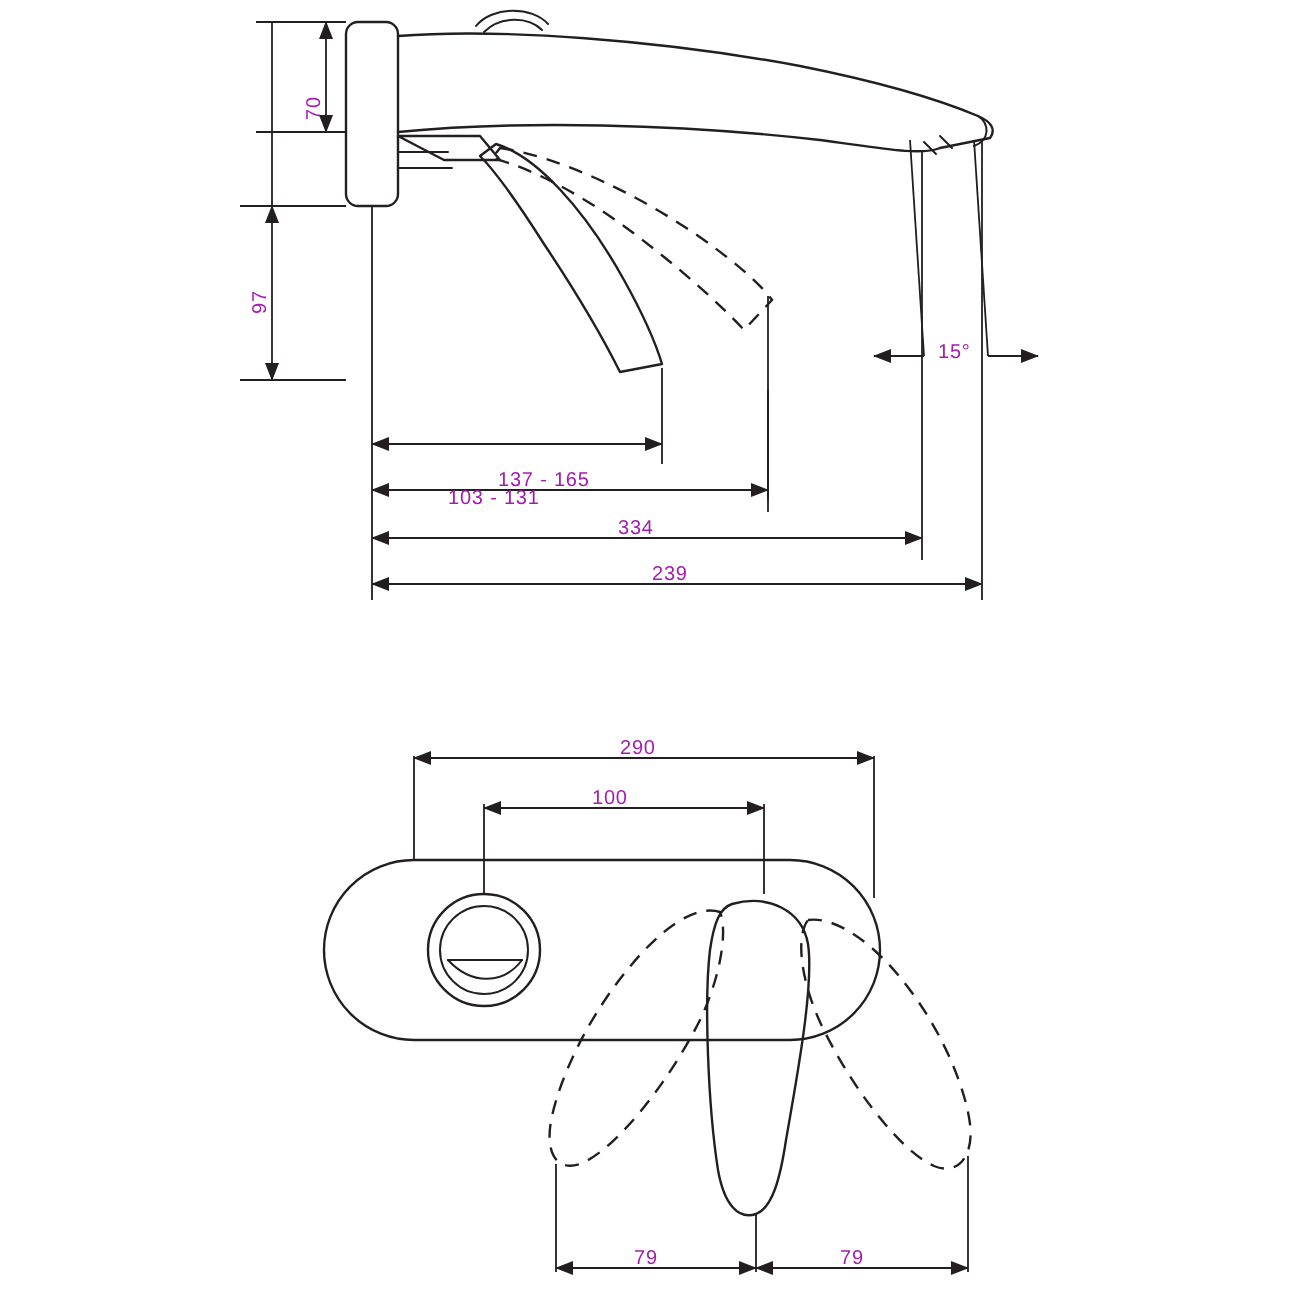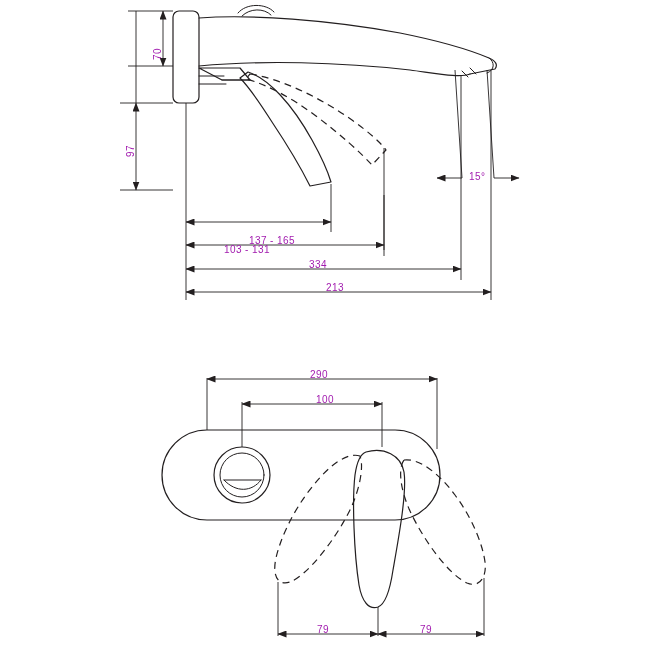--- a/index.html
+++ b/index.html
@@ -197,23 +197,23 @@
   <div class="dim-text vert" style="left:125px; top:157px;">97</div>
 
   <div class="dim-text" style="left:469px; top:171px;">15°</div>
 
   <div class="dim-text" style="left:224px; top:212px;margin-top:32px;">103 - 131</div>
 
   <div class="dim-text" style="left:249px; top:235px;">137 - 165</div>
 
   <div class="dim-text" style="left:309px; top:259px;">334</div>
 
-  <div class="dim-text" style="left:326px; top:282px;">213</div>
+  <div class="dim-text" style="left:326px; top:282px;">239</div>
 
   <div class="dim-text" style="left:310px; top:369px;">290</div>
 
-  <div class="dim-text" style="left:316px; top:394px;">100</div>
+  <div class="dim-text" style="left:296px; top:394px;">100</div>
 
   <div class="dim-text" style="left:317px; top:624px;">79</div>
 
   <div class="dim-text" style="left:420px; top:624px;">79</div>
 
 </div>
 
 </body></html>

